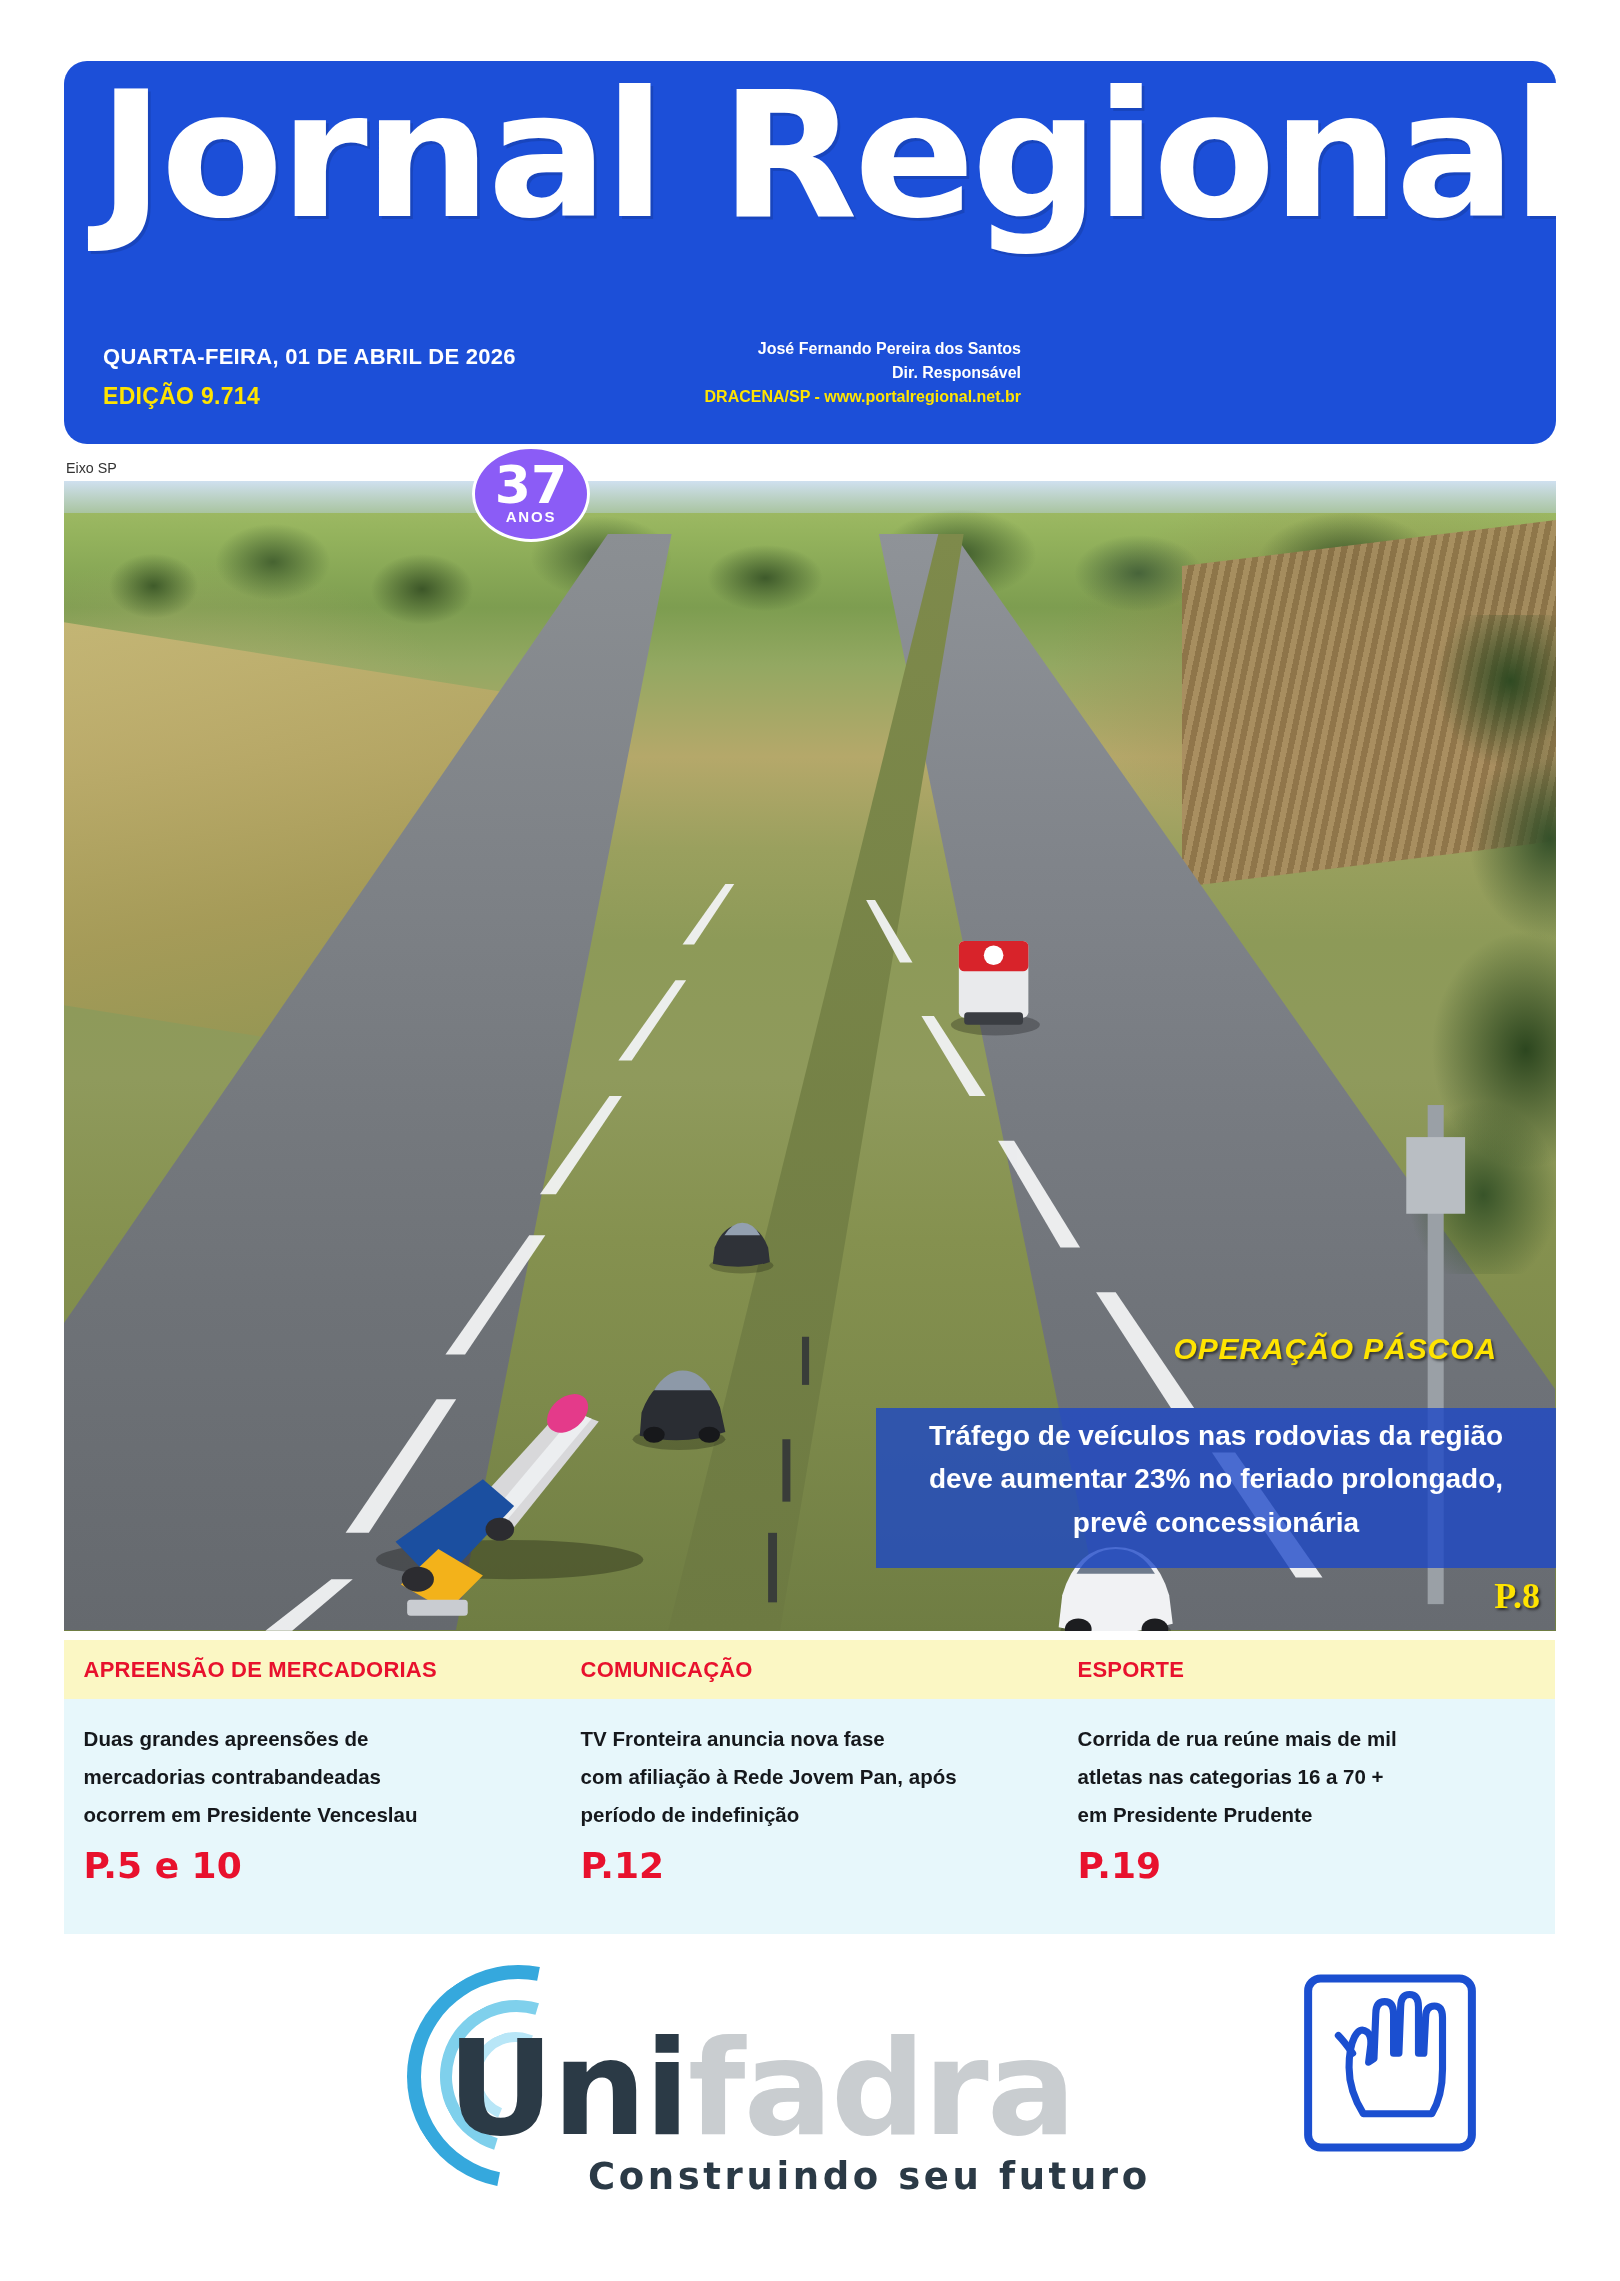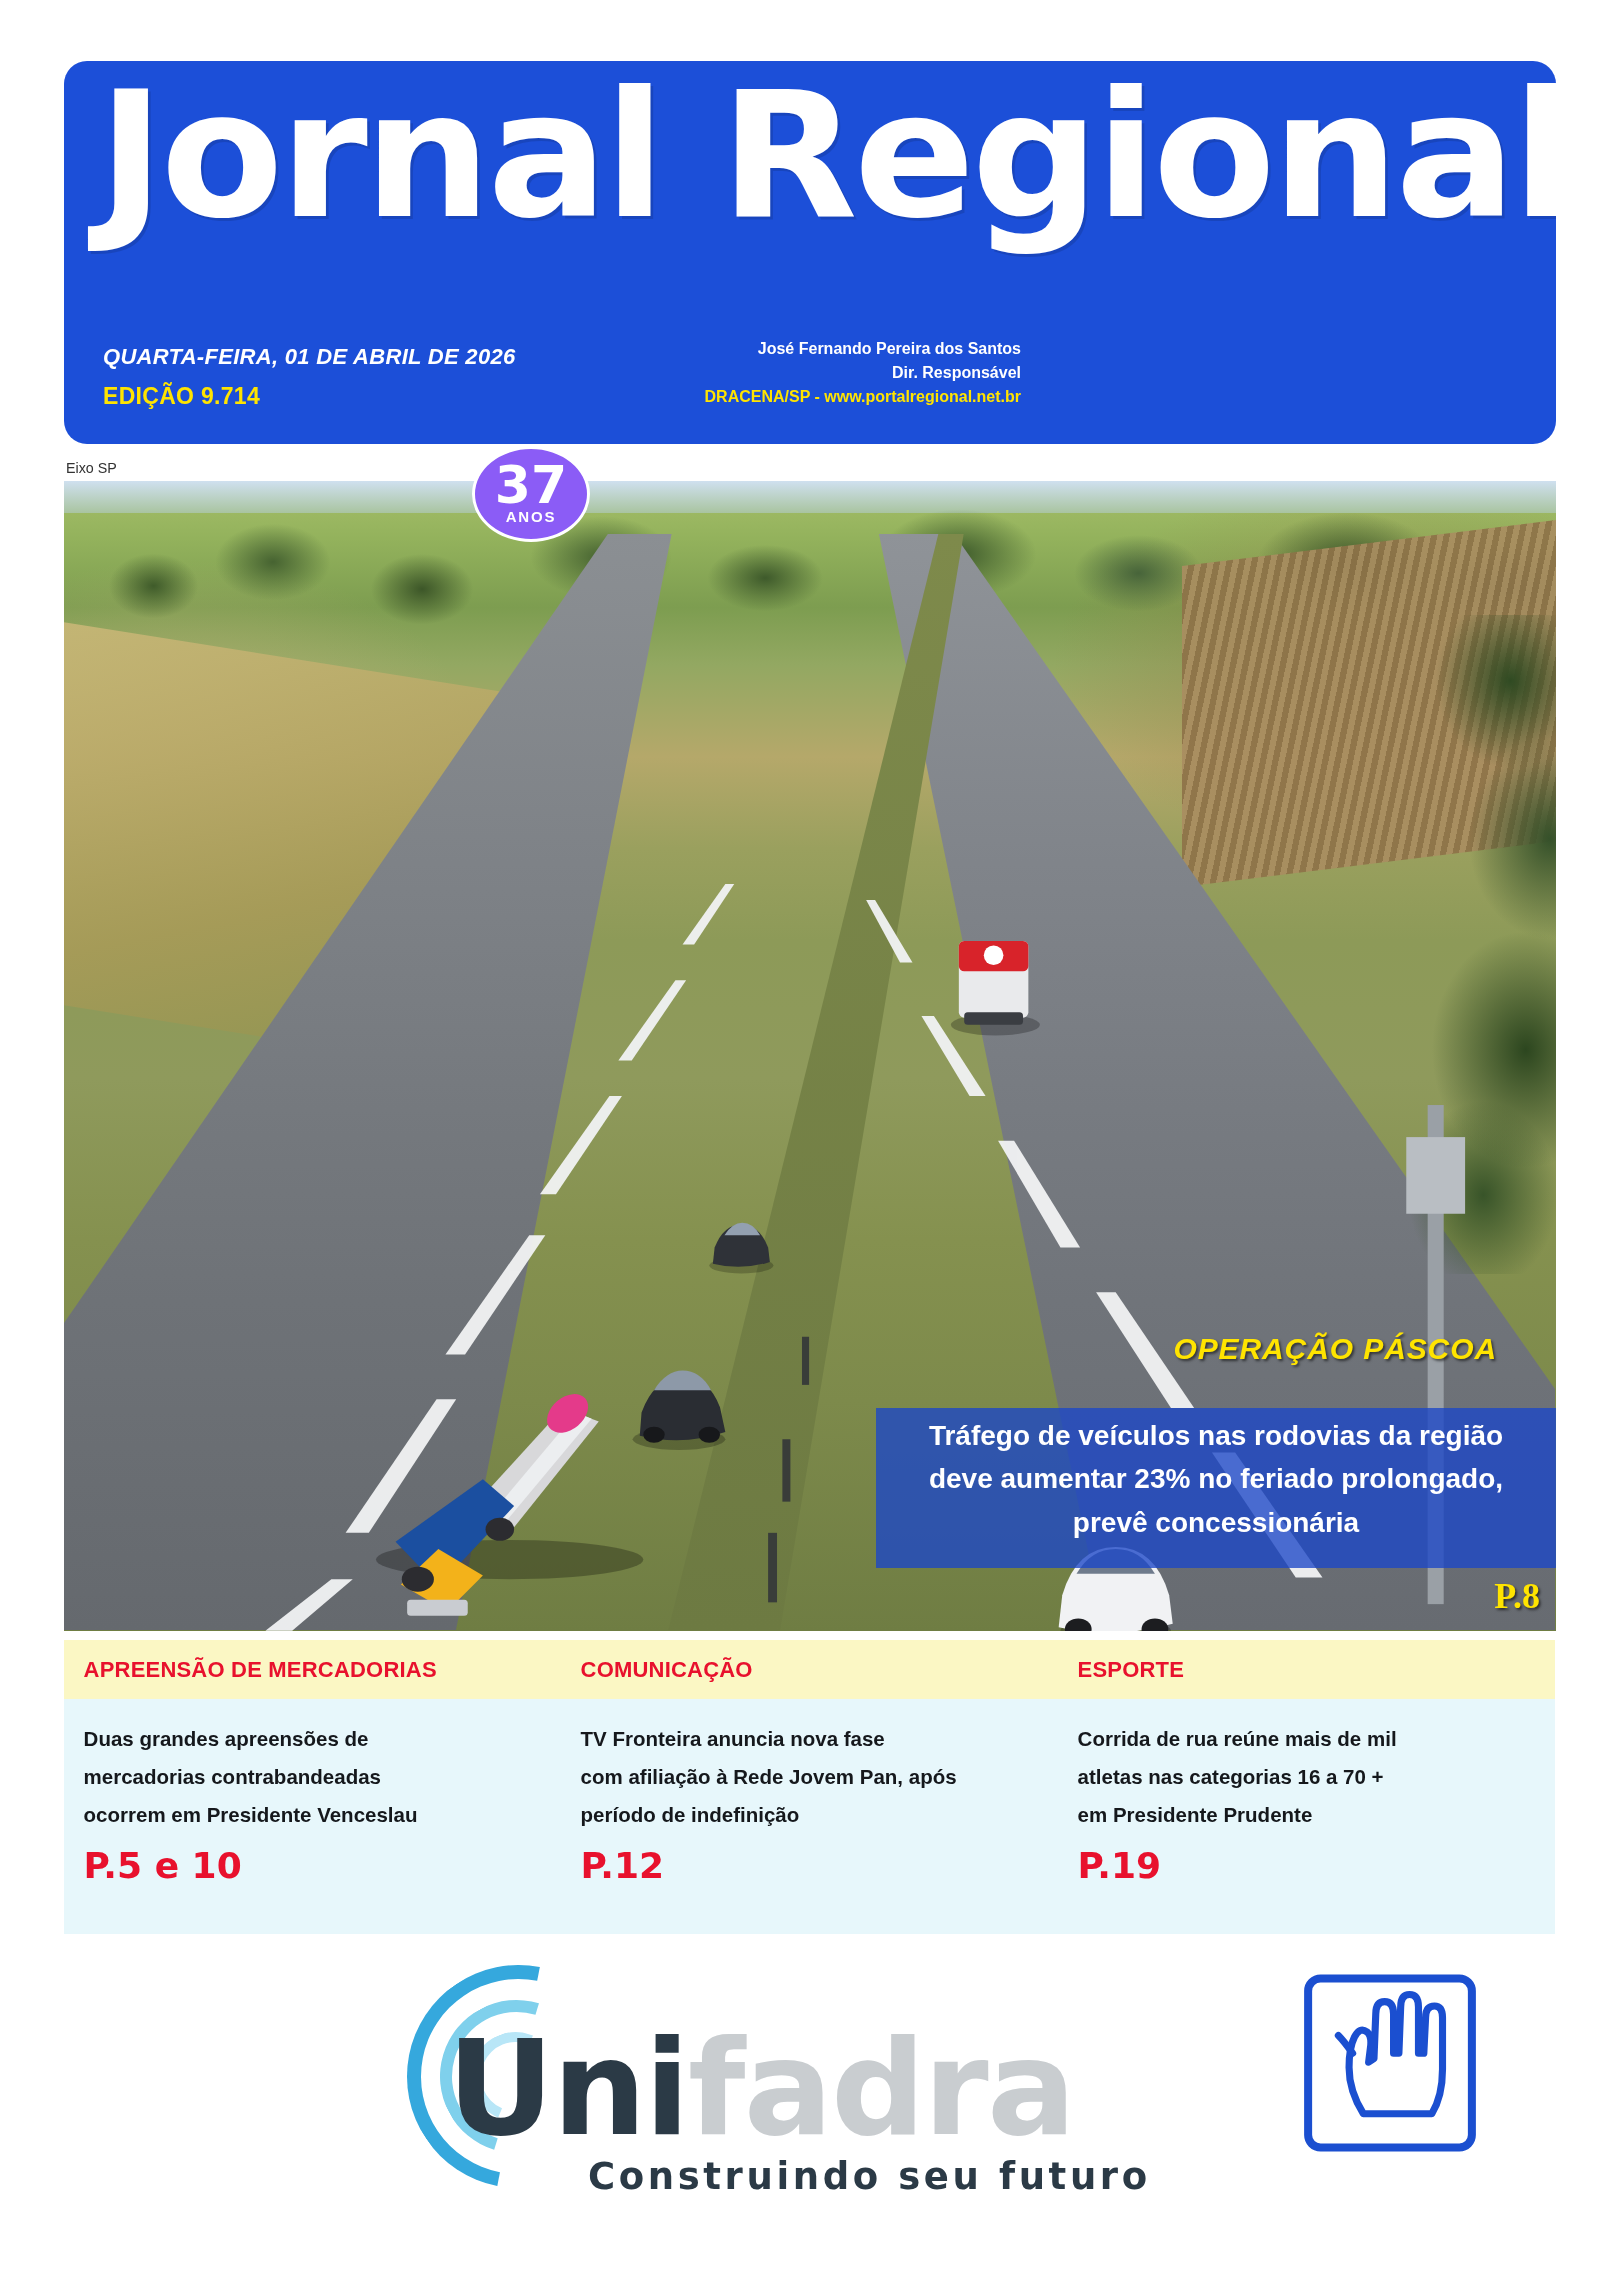--- a/index.html
+++ b/index.html
@@ -50,21 +50,20 @@
     text-shadow: 2.7px 2.7px 0 rgba(0,0,0,0.12);
   }
   .masthead-date {
     position: absolute;
     left: 39px;
     top: 283px;
     font-size: 22px;
     font-weight: bold;
     color: #ffffff;
     letter-spacing: 0.3px;
-    font-style: italic;
   }
   .masthead-edition {
     position: absolute;
     left: 39px;
     top: 322px;
     font-size: 23px;
     font-weight: bold;
     color: #ffe400;
     letter-spacing: 0.3px;
   }

